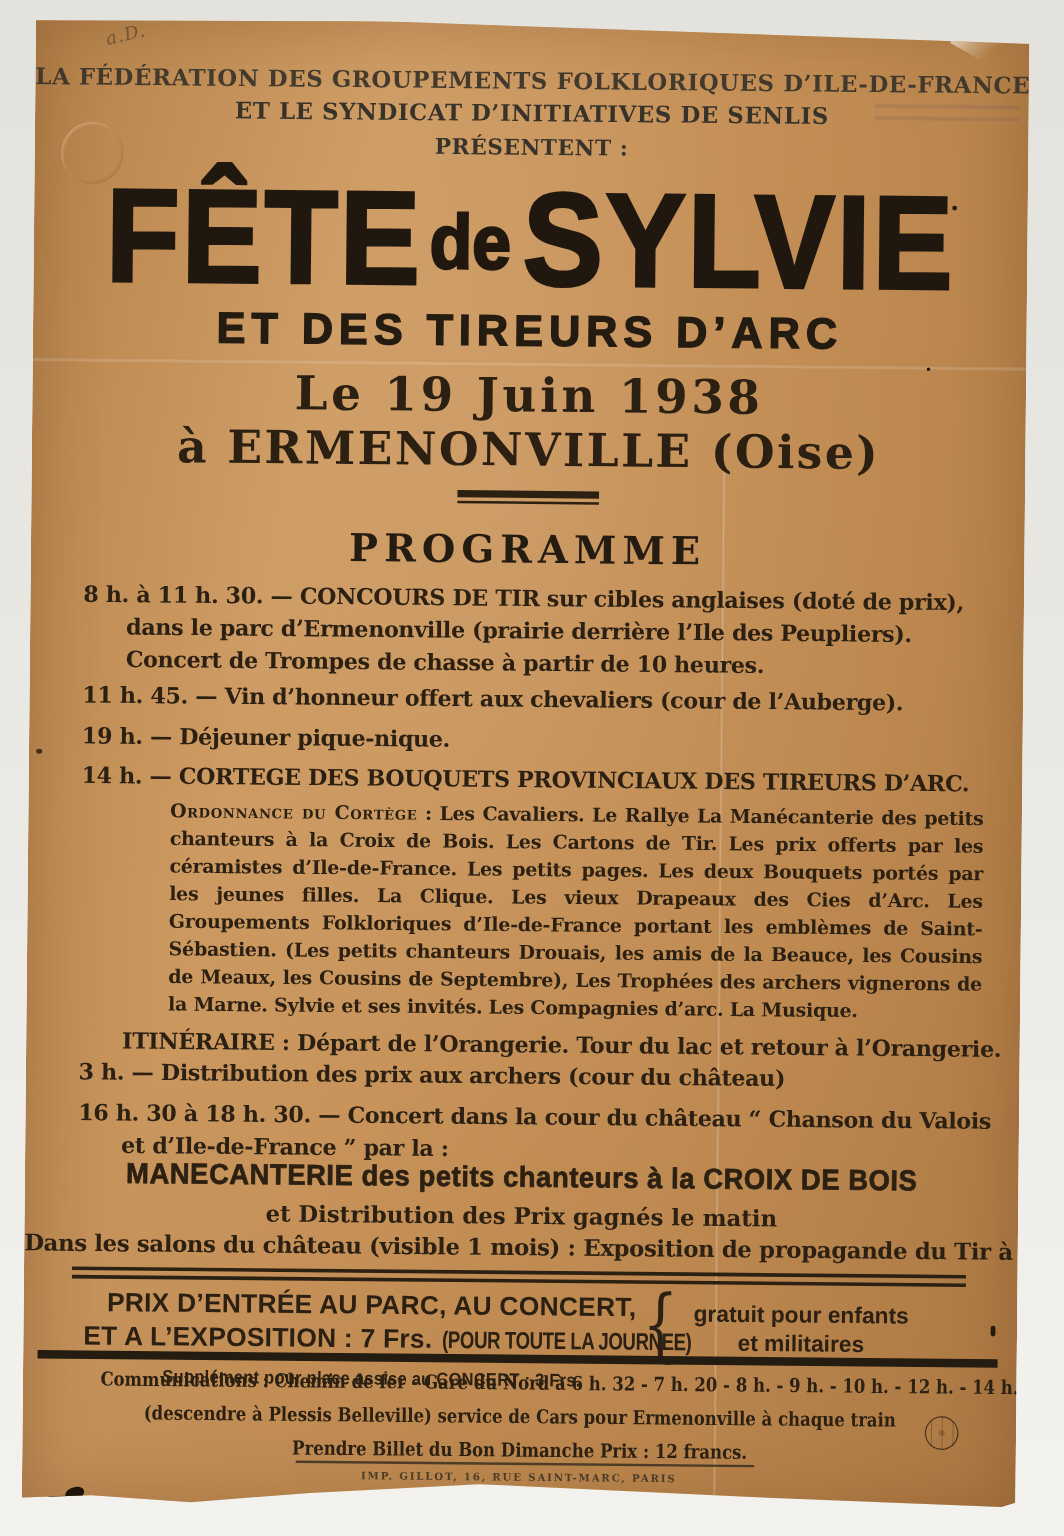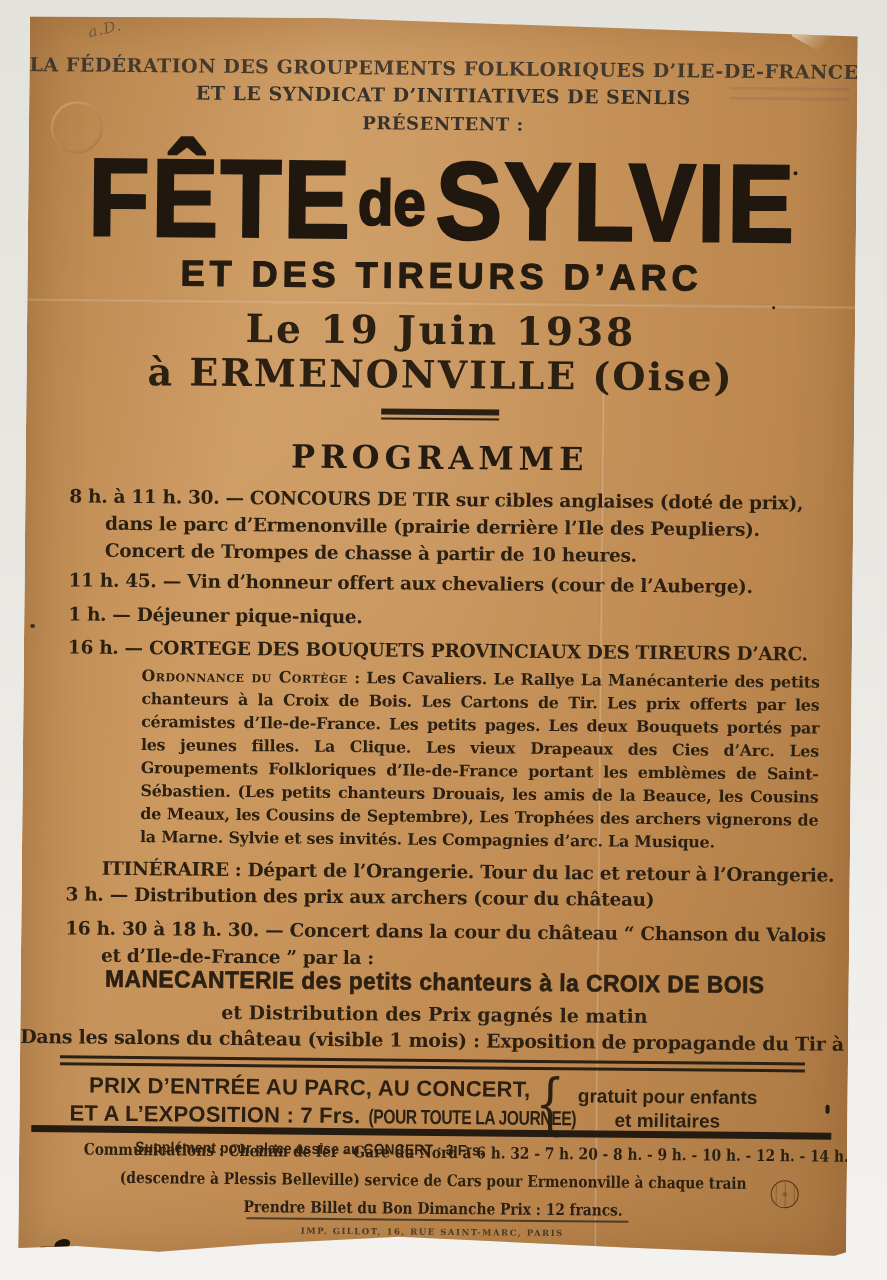--- a/index.html
+++ b/index.html
@@ -120,25 +120,25 @@
       <div class="line"><span>8 h. à 11 h. 30. —</span> <span>CONCOURS DE TIR sur cibles anglaises (doté de prix),</span></div>
       <div class="line cont">dans le parc d’Ermenonville (prairie derrière l’Ile des Peupliers).</div>
       <div class="line cont">Concert de Trompes de chasse à partir de 10 heures.</div>
     </div>
 
     <div class="prog-item serifb" style="top:551px">
       <div class="line"><span>11 h. 45. —</span> <span>Vin d’honneur offert aux chevaliers (cour de l’Auberge).</span></div>
     </div>
 
     <div class="prog-item serifb" style="top:585px">
-      <div class="line"><span>1 h. —</span> <span>Déjeuner pique-nique.</span></div>
+      <div class="line"><span>19 h. —</span> <span>Déjeuner pique-nique.</span></div>
     </div>
 
     <div class="prog-item serifb" style="top:618px">
-      <div class="line"><span>16 h. —</span> <span>CORTEGE DES BOUQUETS PROVINCIAUX DES TIREURS D’ARC.</span></div>
+      <div class="line"><span>14 h. —</span> <span>CORTEGE DES BOUQUETS PROVINCIAUX DES TIREURS D’ARC.</span></div>
       <div class="ord-par"><span class="smallcaps">Ordonnance du Cortège</span> <span>: Les Cavaliers. Le Rallye La Manécanterie des petits chanteurs à la Croix de Bois. Les Cartons de Tir. Les prix offerts par les céramistes d’Ile-de-France. Les petits pages. Les deux Bouquets portés par les jeunes filles. La Clique. Les vieux Drapeaux des Cies d’Arc. Les Groupements Folkloriques d’Ile-de-France portant les emblèmes de Saint-Sébastien. (Les petits chanteurs Drouais, les amis de la Beauce, les Cousins de Meaux, les Cousins de Septembre), Les Trophées des archers vignerons de la Marne. Sylvie et ses invités. Les Compagnies d’arc. La Musique.</span></div>
       <div class="line itin"><span>ITINÉRAIRE</span> <span>: Départ de l’Orangerie. Tour du lac et retour à l’Orangerie.</span></div>
     </div>
 
     <div class="prog-item serifb" style="top:865px">
       <div class="line"><span>3 h. —</span> <span>Distribution des prix aux archers (cour du château)</span></div>
     </div>
 
     <div class="prog-item serifb" style="top:899px">
       <div class="line"><span>16 h. 30 à 18 h. 30. —</span> <span>Concert dans la cour du château “ Chanson du Valois</span></div>

